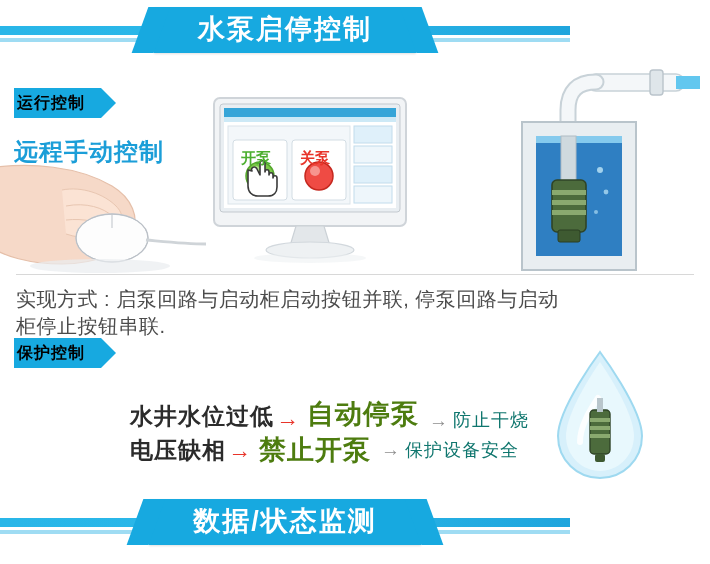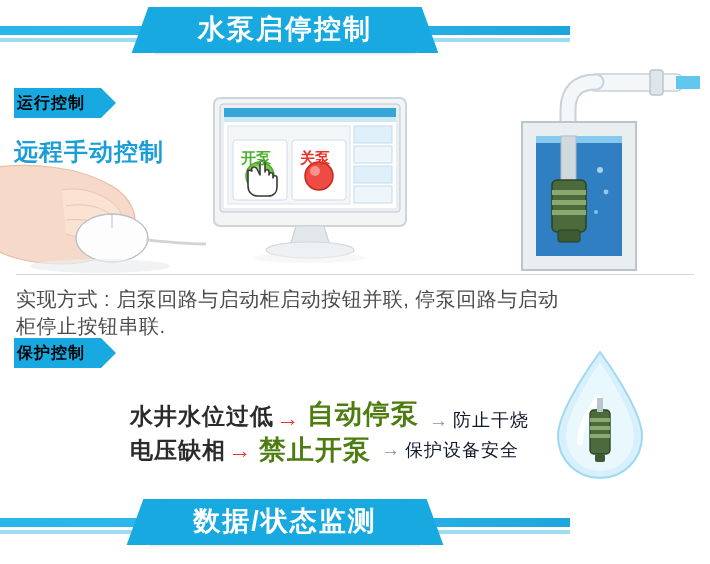--- a/index.html
+++ b/index.html
@@ -98,21 +98,21 @@
   }
 
   
   .prow{position:absolute;display:flex;align-items:center;}
   #prow1{left:130px;top:396px;align-items:flex-end;}
   #prow2{left:130px;top:432px;}
   .p-cond{font-size:23px;font-weight:bold;color:#2b2b2b;letter-spacing:1px;}
   .p-arrow{font-size:23px;font-weight:bold;color:#e8342a;margin:0 8px 0 2px;}
   .p-act{font-size:27px;font-weight:bold;color:#4d7c0f;letter-spacing:1px;}
   .p-arrow2{font-size:19px;color:#8d8d8d;margin:0 5px 0 10px;}
-  .p-eff{font-size:18px;color:#0f172a;letter-spacing:1px;}
+  .p-eff{font-size:18px;color:#0f766e;letter-spacing:1px;}
 
   
   #droplet{position:absolute;left:540px;top:346px;width:120px;height:140px;}
 </style>
 </head>
 <body>
 
 <div class="stage">
 
   <div class="banner" id="banner-top">

